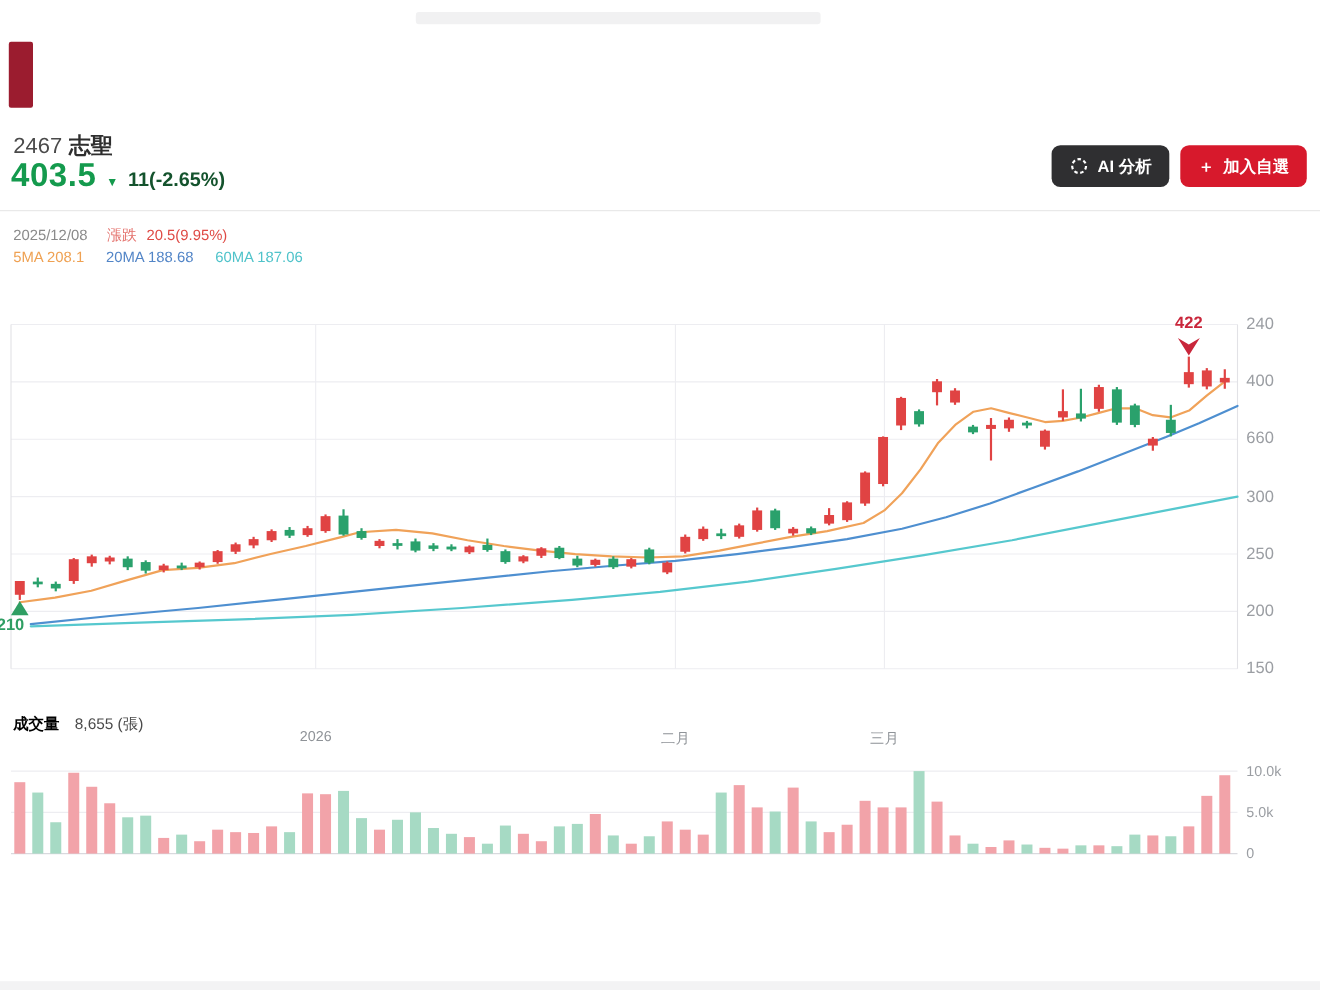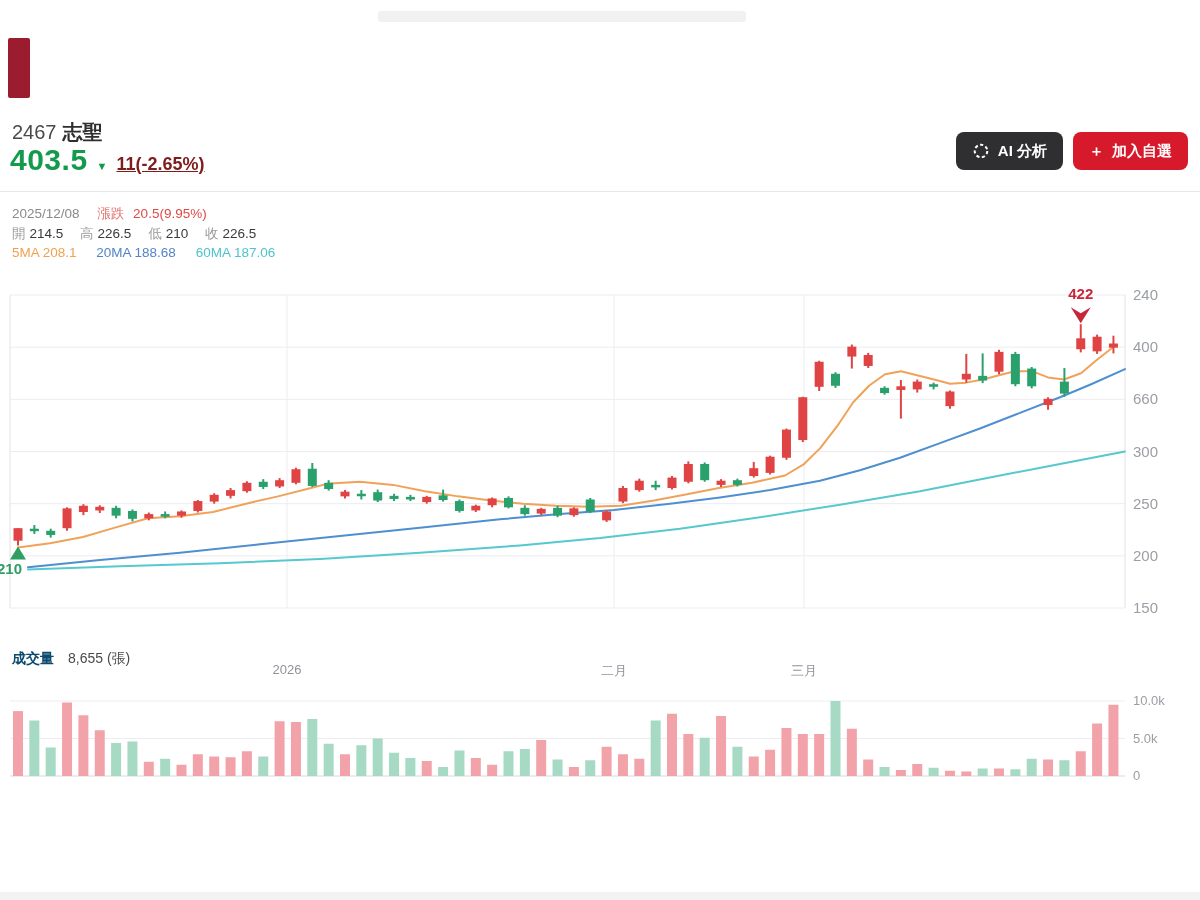--- a/index.html
+++ b/index.html
@@ -6,21 +6,21 @@
   .page{position:relative;width:1200px;height:900px;background:#fff;overflow:hidden;
         font-family:"Liberation Sans",sans-serif;color:#333;}
   .abs{position:absolute;}
   .top-strip{left:378px;top:11px;width:368px;height:11px;background:#f1f1f2;border-radius:3px;}
   .brand-box{left:8px;top:38px;width:22px;height:60px;background:#9b1c2f;border-radius:2px;}
   .title-row{left:12px;top:119px;font-size:20px;color:#4a4a4a;}
   .title-row .name{font-weight:bold;color:#2e2e2e;margin-left:6px;}
   .price-row{left:10px;top:143px;display:flex;align-items:baseline;gap:9px;}
   .last-price{font-size:30px;font-weight:bold;color:#149a4d;letter-spacing:.5px;}
   .down-arrow{font-size:11px;color:#149a4d;}
-  .price-change{font-size:18px;font-weight:bold;color:#7f1d1d;text-decoration:underline;}
+  .price-change{font-size:18px;font-weight:bold;color:#14532d;}
   .btns{right:12px;top:132px;display:flex;gap:10px;}
   .btn{display:flex;align-items:center;gap:8px;height:38px;padding:0 16px;border:none;
        border-radius:8px;font-size:15px;font-weight:bold;cursor:pointer;
        font-family:"Liberation Sans",sans-serif;}
   .btn-ai{background:#2f2f31;color:#fff;}
   .btn-add{background:#d7192c;color:#fff;}
   .divider{left:0;top:191px;width:1200px;height:1px;background:#e7e7e7;}
   .info{left:12px;top:204px;font-size:13.5px;line-height:19.5px;white-space:nowrap;}
   .t-date{color:#8a8a8a;margin-right:14px;}
   .t-chg-label{color:#e4716c;margin-right:5px;}
@@ -31,21 +31,21 @@
   .t-ma20{color:#5285c7;margin-right:16px;}
   .t-ma60{color:#4fc3ca;}
   .chart-svg{left:0;top:0;}
   .ylab{position:absolute;left:1133px;font-size:15px;color:#9b9ea3;}
   .vlab{position:absolute;left:1133px;font-size:13px;color:#9b9ea3;}
   .xlab{position:absolute;top:614px;font-size:13px;color:#8f9398;transform:translateX(-50%);margin-top:48px;}
   .ann{position:absolute;font-size:15px;font-weight:bold;transform:translateX(-50%);}
   .ann-high{color:#c9263b;}
   .ann-low{color:#2f9e63;transform:none;}
   .vol-row{left:12px;top:650px;font-size:14px;display:flex;align-items:baseline;}
-  .vol-title{color:#0c4a6e;font-weight:bold;}
+  .vol-title{color:#000000;font-weight:bold;}
   .vol-value{color:#4a4a4a;margin-left:14px;}
   .bottom-strip{left:0;top:892px;width:1200px;height:8px;background:#f3f3f4;}
 </style>
 </head>
 <body>
 
 <div class="page">
 
   <div class="abs top-strip"></div>
   <div class="abs brand-box"></div>
@@ -73,26 +73,20 @@
     </button>
   </div>
 
   <div class="abs divider"></div>
 
   <div class="abs info">
     <div>
       <span class="t-date">2025/12/08</span>
       <span class="t-chg-label">漲跌</span>
       <span class="t-chg-val">20.5(9.95%)</span>
-    </div>
-    <div>
-      <span class="t-lab">開</span><span class="t-val">214.5</span>
-      <span class="t-lab">高</span><span class="t-val">226.5</span>
-      <span class="t-lab">低</span><span class="t-val">210</span>
-      <span class="t-lab">收</span><span class="t-val">226.5</span>
     </div>
     <div>
       <span class="t-ma5">5MA 208.1</span>
       <span class="t-ma20">20MA 188.68</span>
       <span class="t-ma60">60MA 187.06</span>
     </div>
   </div>
 
   <svg id="chart" class="abs chart-svg" width="1200" height="900">
       <line x1="10" y1="295" x2="1125" y2="295" stroke="#ededf1" stroke-width="1"></line>

